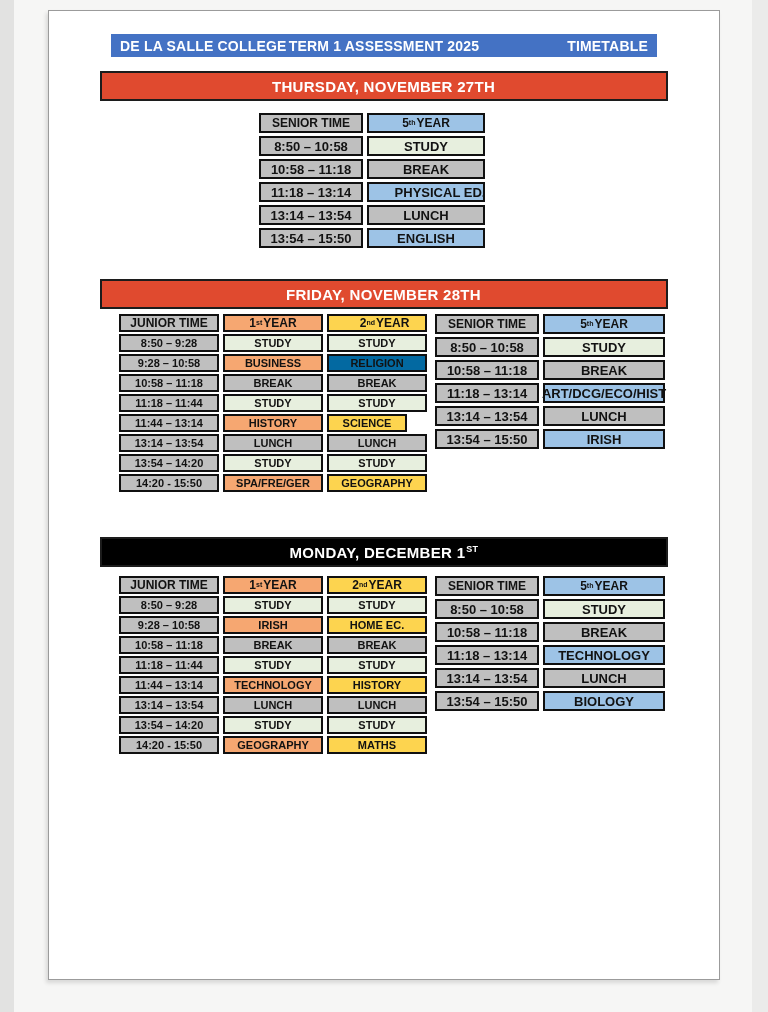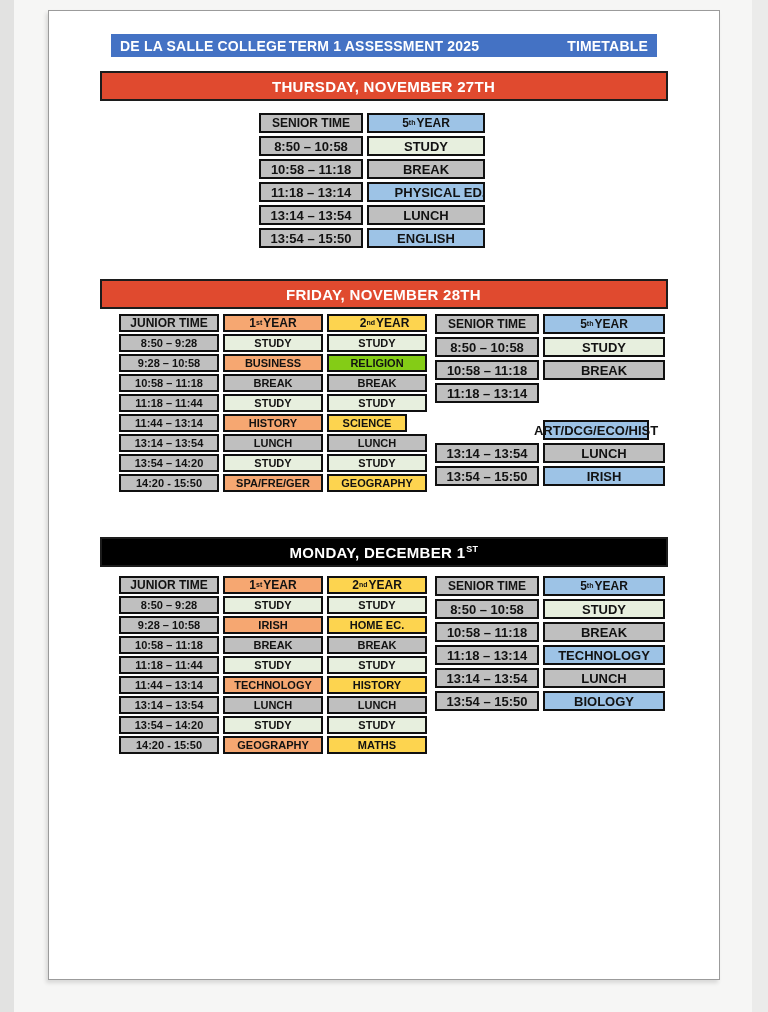--- a/index.html
+++ b/index.html
@@ -89,21 +89,21 @@
         <div class="tcell" style="width: 100px; background: rgb(253, 212, 79); padding-left: 15px;">2<sup>nd</sup> YEAR</div>
       </div>
       <div class="trow">
         <div class="tcell" style="width: 100px; background: rgb(191, 191, 191);">8:50 – 9:28</div>
         <div class="tcell" style="width: 100px; background: rgb(231, 239, 222);">STUDY</div>
         <div class="tcell" style="width: 100px; background: rgb(231, 239, 222);">STUDY</div>
       </div>
       <div class="trow">
         <div class="tcell" style="width: 100px; background: rgb(191, 191, 191);">9:28 – 10:58</div>
         <div class="tcell" style="width: 100px; background: rgb(246, 167, 113);">BUSINESS</div>
-        <div class="tcell" style="width: 100px; background: #84cc16; text-align: right;">RELIGION</div>
+        <div class="tcell" style="width: 100px; background: #0369a1; text-align: right;">RELIGION</div>
       </div>
       <div class="trow">
         <div class="tcell" style="width: 100px; background: rgb(191, 191, 191);">10:58 – 11:18</div>
         <div class="tcell" style="width: 100px; background: rgb(191, 191, 191);">BREAK</div>
         <div class="tcell" style="width: 100px; background: rgb(191, 191, 191);">BREAK</div>
       </div>
       <div class="trow">
         <div class="tcell" style="width: 100px; background: rgb(191, 191, 191);">11:18 – 11:44</div>
         <div class="tcell" style="width: 100px; background: rgb(231, 239, 222);">STUDY</div>
         <div class="tcell" style="width: 100px; background: rgb(231, 239, 222);">STUDY</div>
@@ -138,21 +138,21 @@
       <div class="trow">
         <div class="tcell" style="width: 104px; background: rgb(191, 191, 191);">8:50 – 10:58</div>
         <div class="tcell" style="width: 122px; background: rgb(231, 239, 222);">STUDY</div>
       </div>
       <div class="trow">
         <div class="tcell" style="width: 104px; background: rgb(191, 191, 191);">10:58 – 11:18</div>
         <div class="tcell" style="width: 122px; background: rgb(191, 191, 191);">BREAK</div>
       </div>
       <div class="trow">
         <div class="tcell" style="width: 104px; background: rgb(191, 191, 191);">11:18 – 13:14</div>
-        <div class="tcell" style="width: 106px; background: rgb(157, 195, 230); margin-top: 37px;">ART/DCG/ECO/HIST</div>
+        <div class="tcell" style="width: 122px; background: rgb(157, 195, 230);">ART/DCG/ECO/HIST</div>
       </div>
       <div class="trow">
         <div class="tcell" style="width: 104px; background: rgb(191, 191, 191);">13:14 – 13:54</div>
         <div class="tcell" style="width: 122px; background: rgb(191, 191, 191);">LUNCH</div>
       </div>
       <div class="trow">
         <div class="tcell" style="width: 104px; background: rgb(191, 191, 191);">13:54 – 15:50</div>
         <div class="tcell" style="width: 122px; background: rgb(157, 195, 230);">IRISH</div>
       </div>
     </div>

